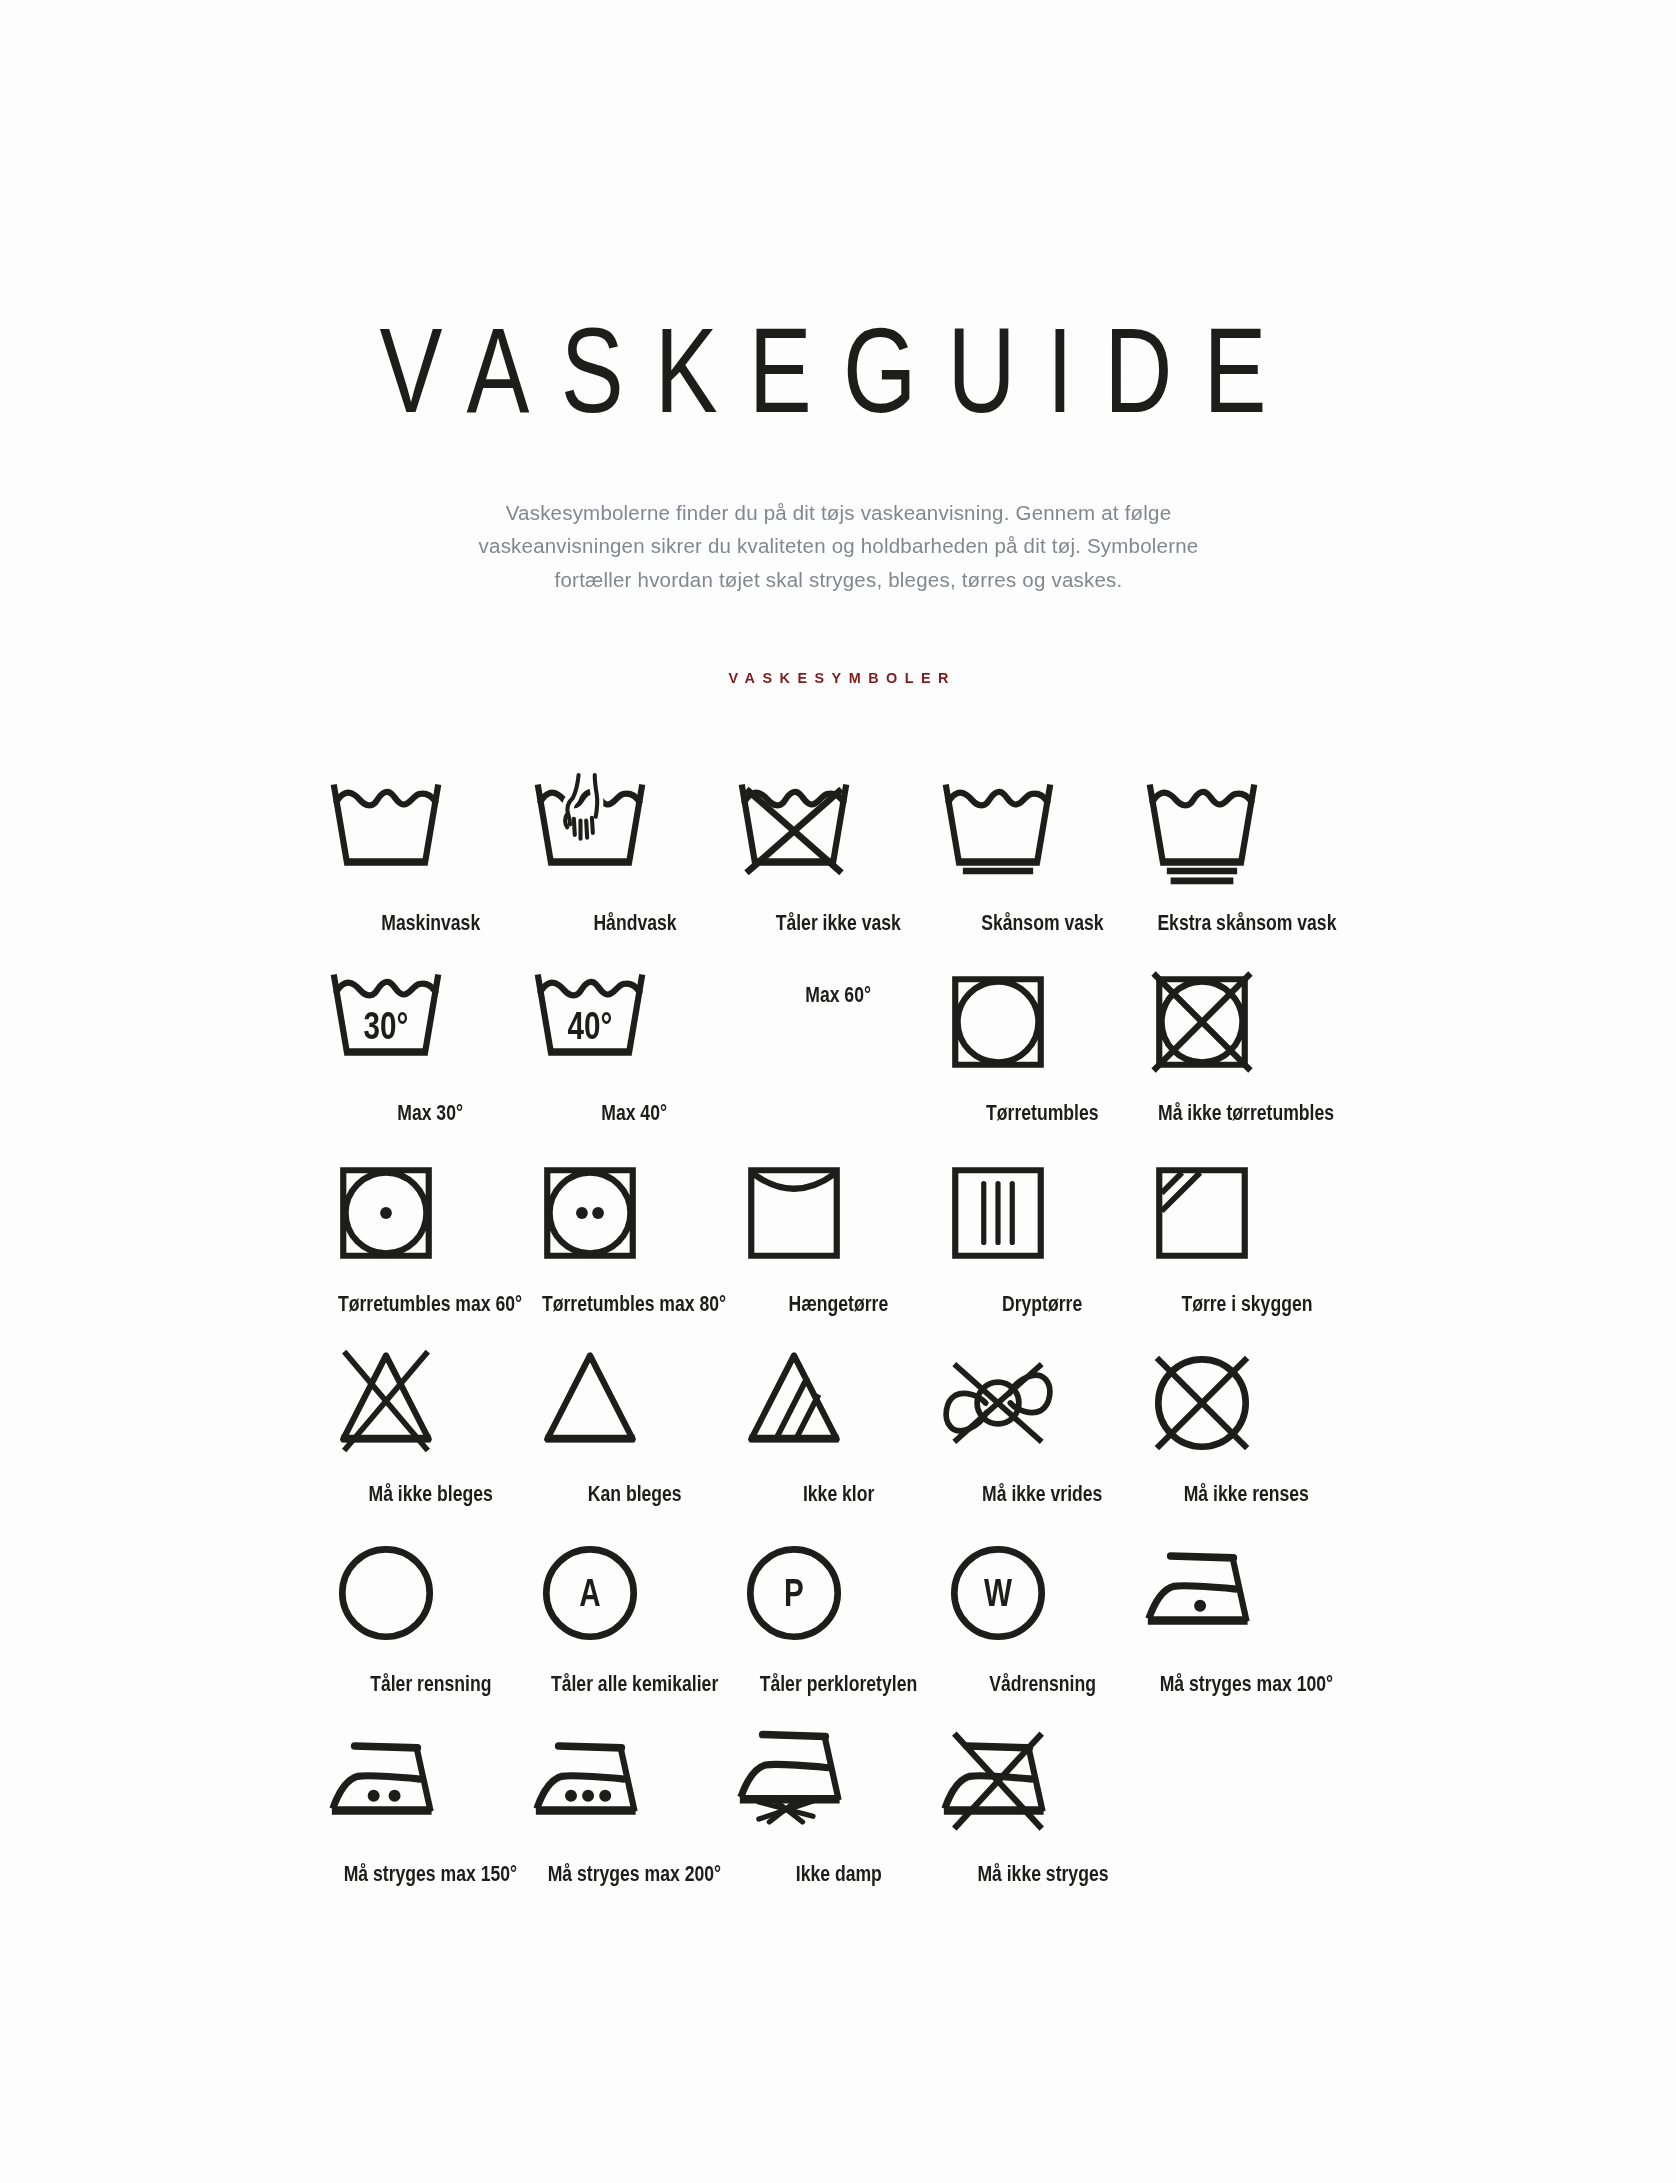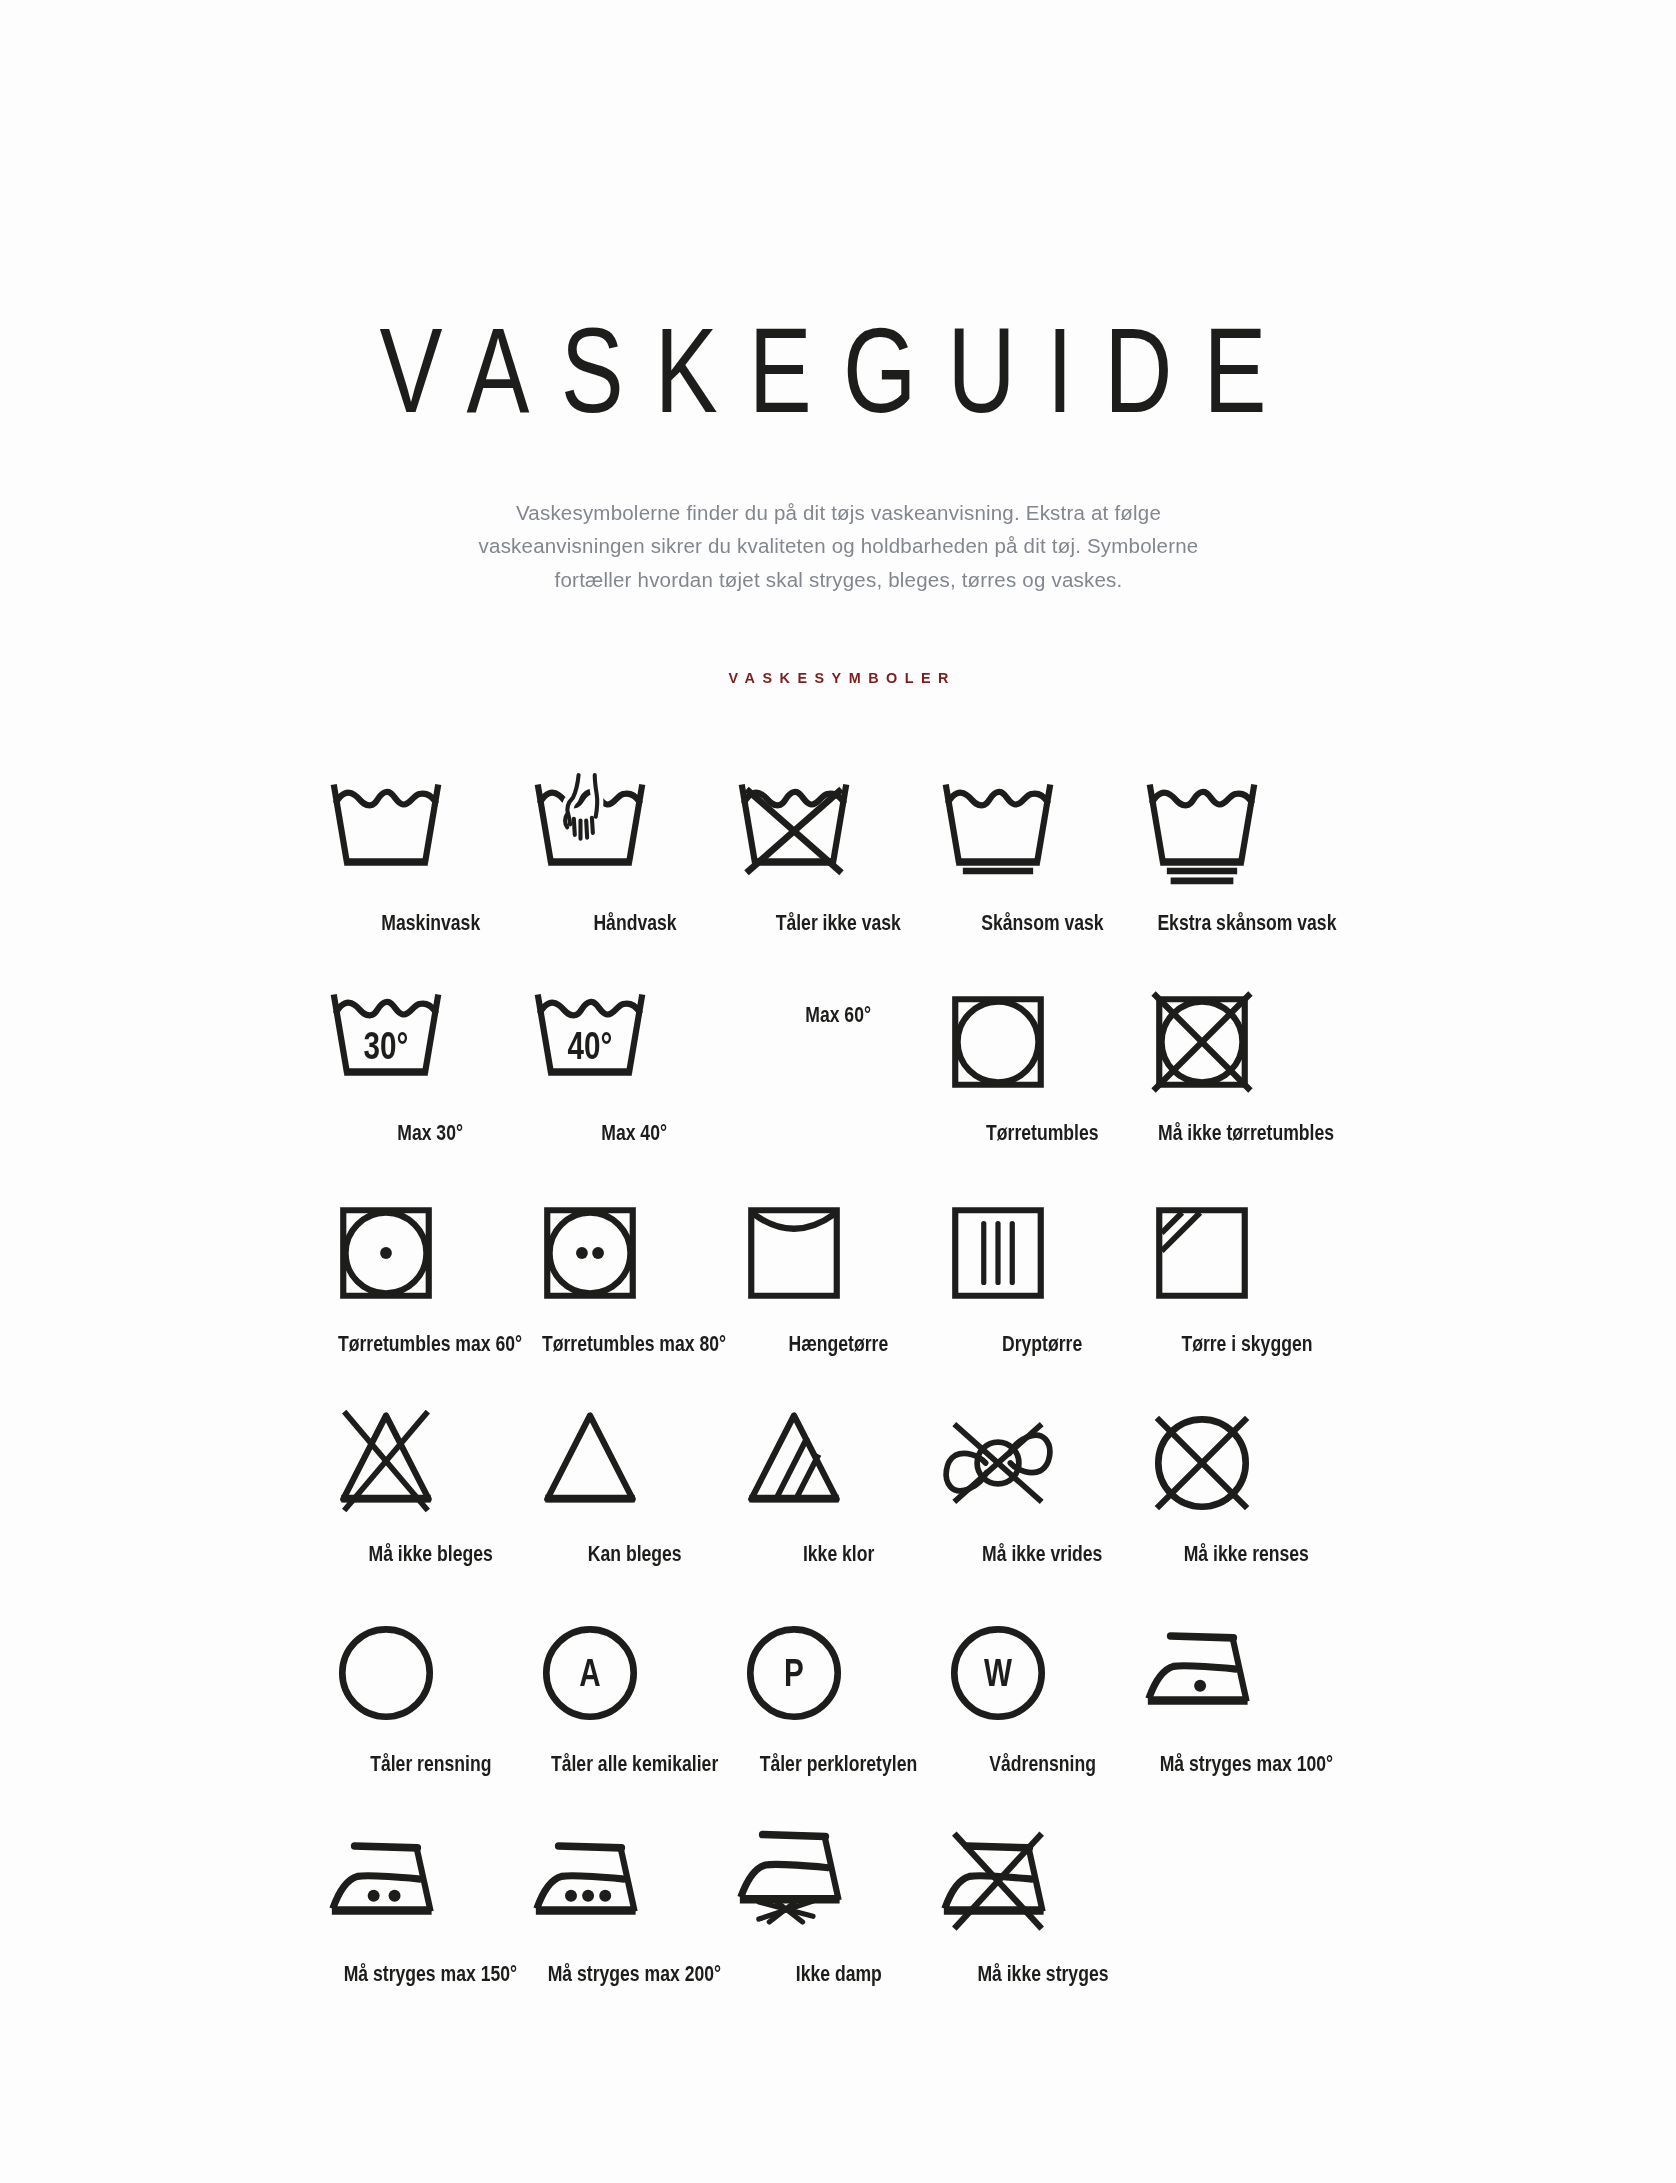--- a/index.html
+++ b/index.html
@@ -26,39 +26,39 @@
   .section-heading{
     margin:74px 0 0 0;
     font-size:14.4px;font-weight:700;
     letter-spacing:0.52em;text-indent:0.52em;
     text-align:center;white-space:nowrap;
   }
   .grid{
     margin:87px auto 0 auto;
     display:grid;
     grid-template-columns:repeat(5,204px);
-    row-gap:48px;
+    row-gap:28px;
     justify-content:center;
   }
   .cell{display:flex;flex-direction:column;align-items:center;}
   .sym{height:118px;width:100%;display:flex;align-items:center;justify-content:flex-start;}
   .sym svg{overflow:visible;display:block;}
   .lbl{
     margin-top:20px;
     font-size:22px;font-weight:700;line-height:1.1;
     white-space:nowrap;
     transform:scaleX(0.8);transform-origin:50% 50%;
   }
 </style>
 </head>
 <body style="background: rgb(253, 253, 253);">
 
 <div class="poster">
   <h1 class="title" style="color: rgb(29, 29, 27);">VASKEGUIDE</h1>
-  <p class="intro" style="color: rgb(130, 135, 142);">Vaskesymbolerne finder du på dit tøjs vaskeanvisning. Ekstra at følge
+  <p class="intro" style="color: rgb(130, 135, 142);">Vaskesymbolerne finder du på dit tøjs vaskeanvisning. Gennem at følge
 vaskeanvisningen sikrer du kvaliteten og holdbarheden på dit tøj. Symbolerne
 fortæller hvordan tøjet skal stryges, bleges, tørres og vaskes.</p>
   <h2 class="section-heading" style="color: #7f1d1d;">VASKESYMBOLER</h2>
   <div class="grid" id="symbol-grid">
       <div class="cell">
         <div class="sym">
           <svg viewBox="0 0 120 120" width="114" height="114" xmlns="http://www.w3.org/2000/svg">
             <path d="M5,10 L19,93" stroke="#1d1d1b" stroke-width="6.5" fill="none" stroke-linecap="butt" stroke-linejoin="miter"></path>
             <path d="M115,10 L101,93" stroke="#1d1d1b" stroke-width="6.5" fill="none" stroke-linecap="butt" stroke-linejoin="miter"></path>
             <path d="M16,91.5 L104,91.5" stroke="#1d1d1b" stroke-width="8" fill="none" stroke-linecap="butt" stroke-linejoin="miter"></path>

